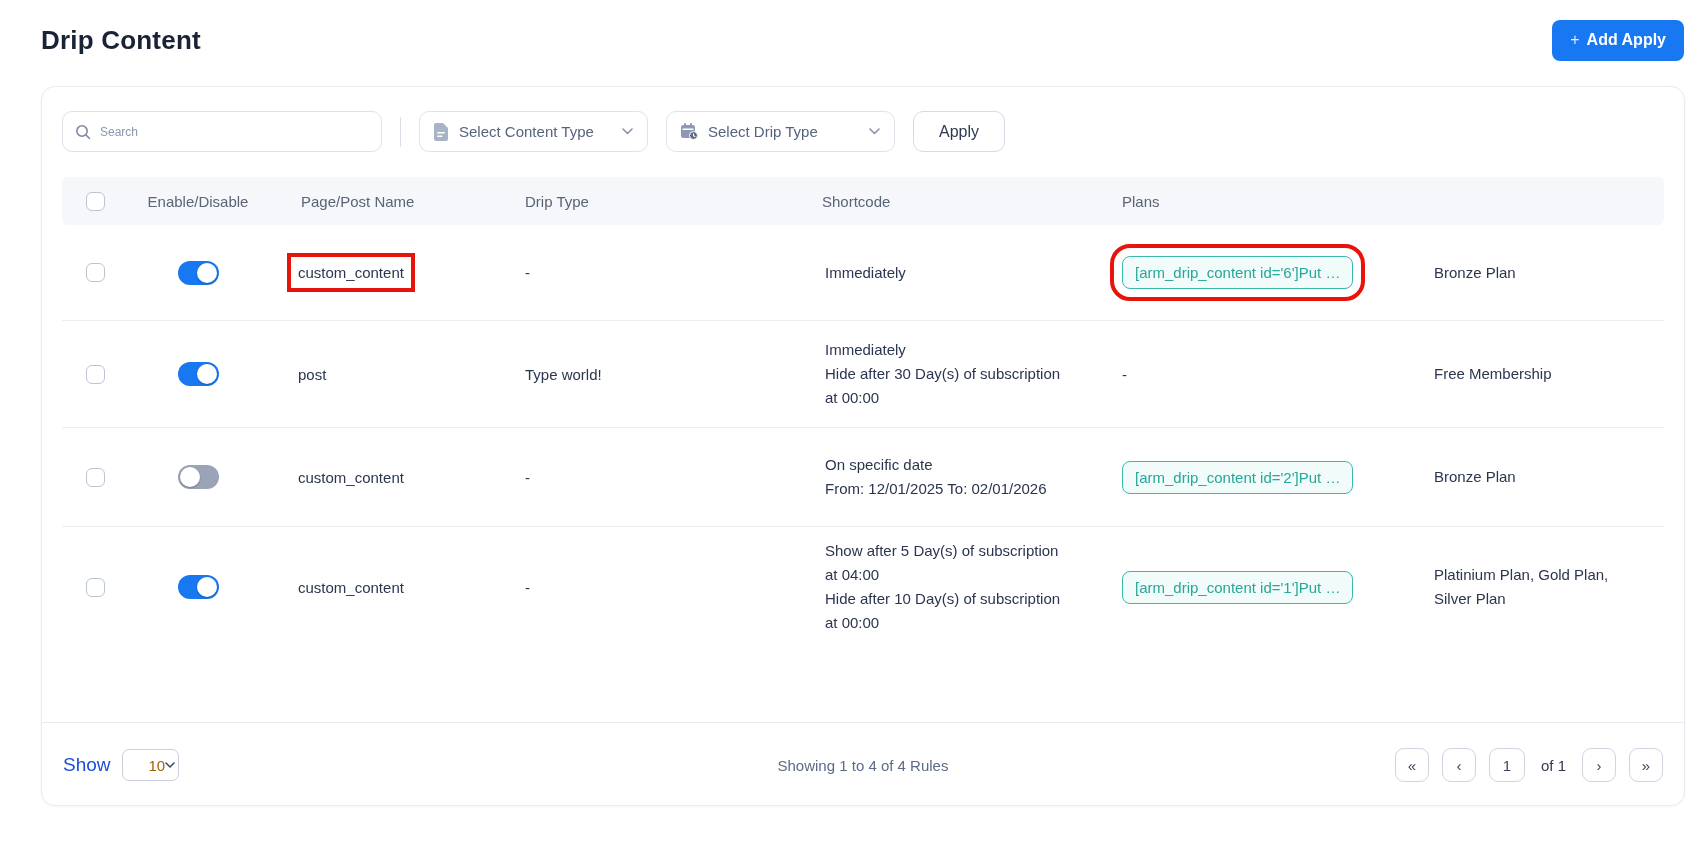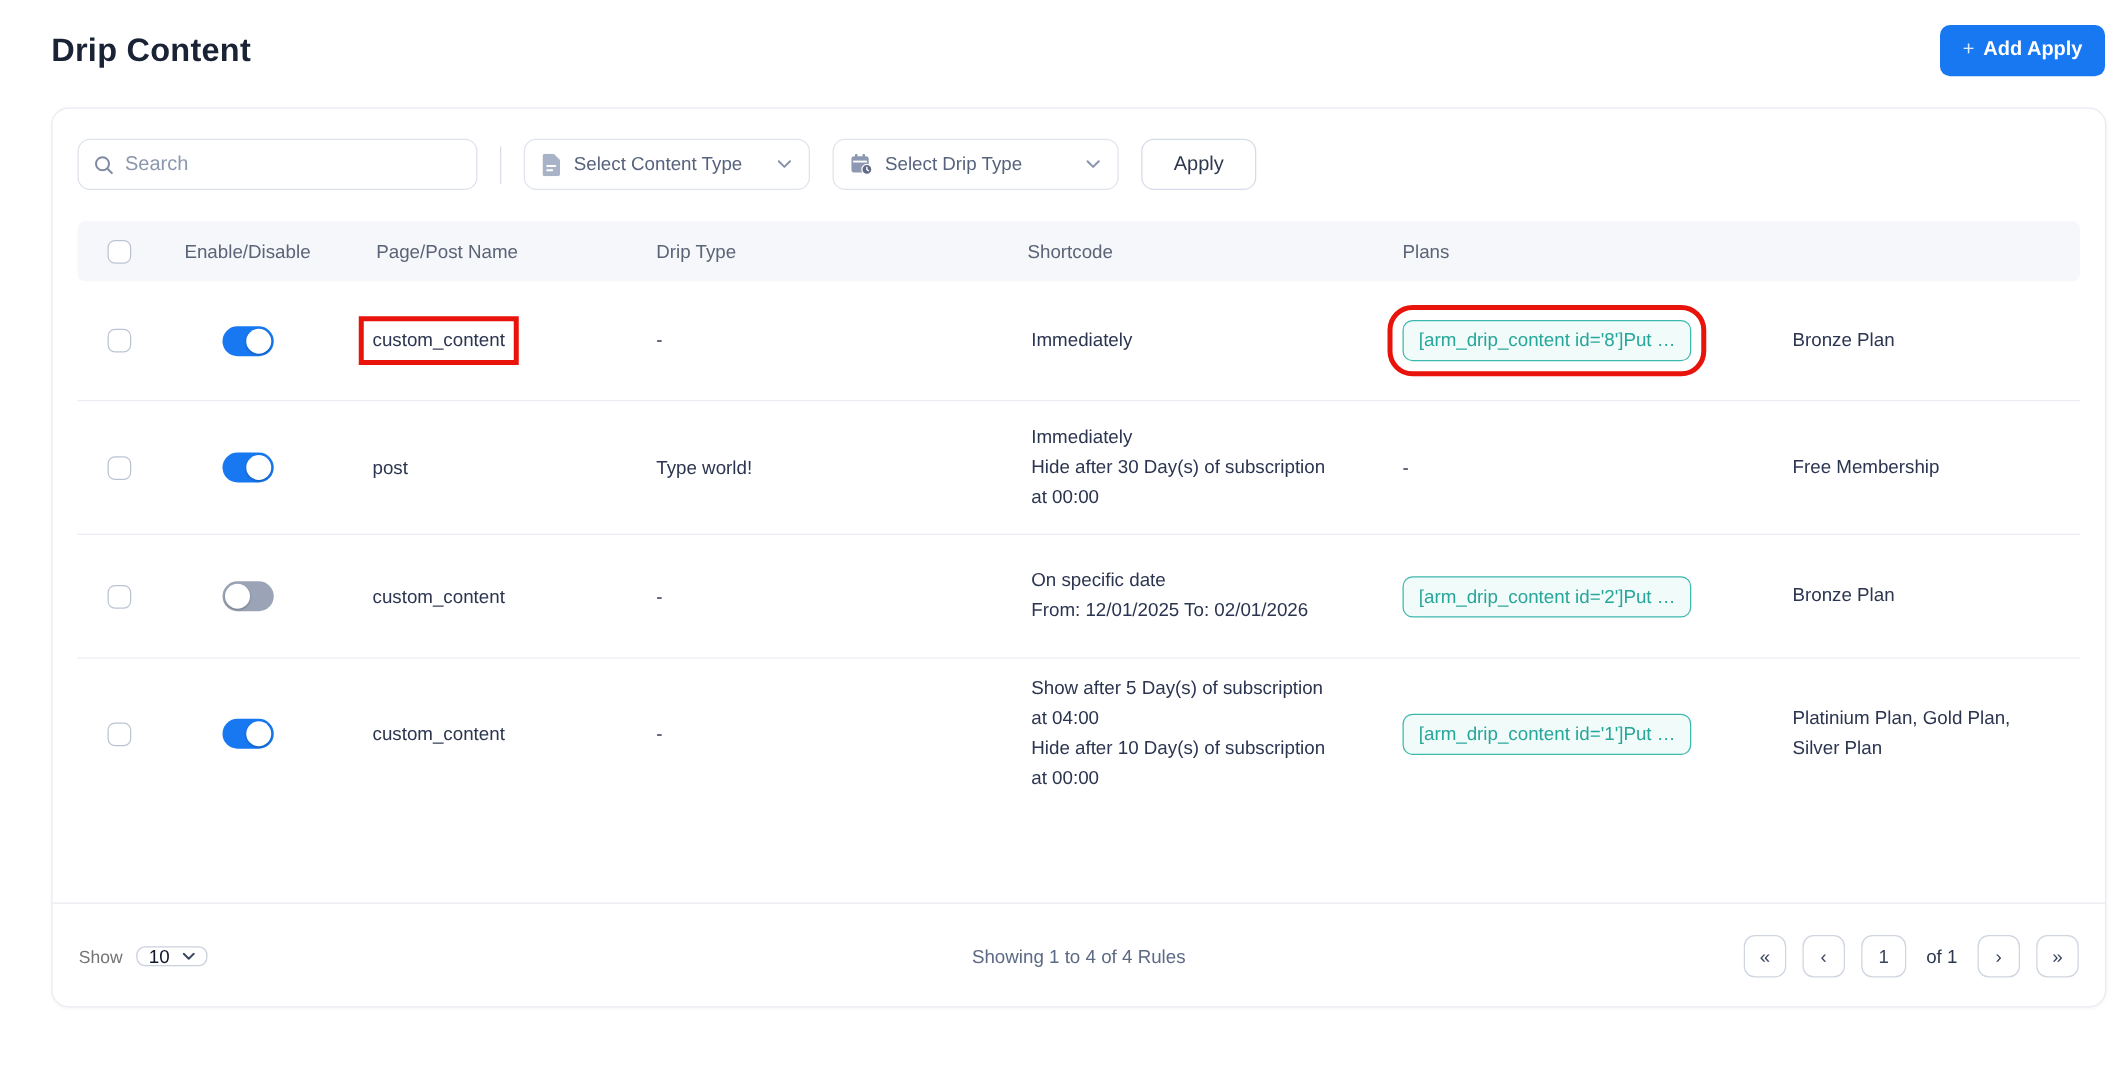--- a/index.html
+++ b/index.html
@@ -17,21 +17,21 @@
 
   
   .card { margin:24px 16px 0 41px; height:720px; background:#fff; border:1px solid #e8ebf1;
     border-radius:14px; box-shadow:0 1px 3px rgba(20,30,60,.04); padding:24px 20px 0 20px;
     display:flex; flex-direction:column; position:relative; }
 
   
   .toolbar { display:flex; align-items:center; height:41px; margin-bottom:25px; flex:0 0 auto; }
   .search-box { width:320px; height:41px; border:1px solid #dde2ea; border-radius:10px;
     display:flex; align-items:center; padding:0 12px; gap:9px; background:#fff; }
-  .search-box input { border:none; outline:none; flex:1; font-size:16px; font-family:inherit;
+  .search-box input { border:none; outline:none; flex:1; font-size:12px; font-family:inherit;
     color:#2c3550; background:transparent; }
   .search-box input::placeholder { color:#8b97ad; }
   .v-divider { width:1px; height:30px; background:#d9dee8; margin:0 18px; }
   .filter-select { width:229px; height:41px; border:1px solid #dfe3ec; border-radius:10px;
     display:flex; align-items:center; padding:0 14px; gap:10px; cursor:pointer; background:#fff;
     margin-right:18px; }
   .filter-select .flabel { flex:1; font-size:15px; color:#57637d; white-space:nowrap; overflow:hidden; }
   .apply-btn { width:92px; height:41px; border:1px solid #d5dbe6; border-radius:10px; background:#fff;
     font-size:16px; font-weight:500; color:#2e3950; font-family:inherit; cursor:pointer; }
 
@@ -74,24 +74,24 @@
     border-radius:8px; padding:7px 12px; font-size:15px; white-space:nowrap; cursor:pointer; }
   .plain { display:inline-block; }
 
   .red-highlight { outline:4px solid #e8130a; outline-offset:7px; display:inline-block; }
   .red-highlight-chip { outline:4px solid #e8130a; outline-offset:8px; }
 
   
   .card-footer { border-top:1px solid #e7eaf0; height:85px; margin:0 -20px; padding:0 21px;
     display:flex; align-items:center; flex:0 0 auto; margin-top:auto; }
   .footer-left { flex:1; display:flex; align-items:center; gap:11px; }
-  .show-label { font-size:14px; color:#737373; }
-  .size-select { width:57px; height:16px; border:1px solid #c9d0dc; border-radius:7px;
-    display:flex; align-items:center; justify-content:space-between; padding:0 9px;
-    font-size:15px; color:#0f172a; cursor:pointer; background:#fff; }
+  .show-label { font-size:19px; color:#1d4ed8; }
+  .size-select { width:57px; height:32px; border:1px solid #c9d0dc; border-radius:7px;
+    display:flex; align-items:center; justify-content:space-between; padding:0 26px;
+    font-size:15px; color:#a16207; cursor:pointer; background:#fff; }
   .footer-center { flex:1; text-align:center; font-size:15px; color:#5d6a85; }
   .footer-right { flex:1; display:flex; align-items:center; justify-content:flex-end; gap:13px; }
   .pg-btn { min-width:34px; height:34px; border:1px solid #cfd6e0; border-radius:9px; background:#fff;
     font-size:15px; color:#3a465f; font-family:inherit; cursor:pointer; display:flex;
     align-items:center; justify-content:center; }
   .pg-page { width:36px; }
   .pg-of { font-size:15px; color:#2e3950; margin:0 3px; white-space:nowrap; }
 
   .icon-svg { flex:0 0 auto; display:block; }
 </style>
@@ -174,21 +174,21 @@
     <div class="cell c-content">
           <span class="red-highlight">custom_content</span>
         </div>
     <div class="cell c-page">
           <span>-</span>
         </div>
     <div class="cell c-drip">
           <span class="drip-text">Immediately</span>
         </div>
     <div class="cell c-short">
-          <span class="chip red-highlight-chip">[arm_drip_content id='8']Put …</span>
+          <span class="chip red-highlight-chip">[arm_drip_content id='6']Put …</span>
         </div>
     <div class="cell c-plans">
           <span class="plans-text">Bronze Plan</span>
         </div>
   </div>
       <div class="trow grid">
     <div class="cell c-check">
           <span class="checkbox"></span>
         </div>
     <div class="cell c-enable">

